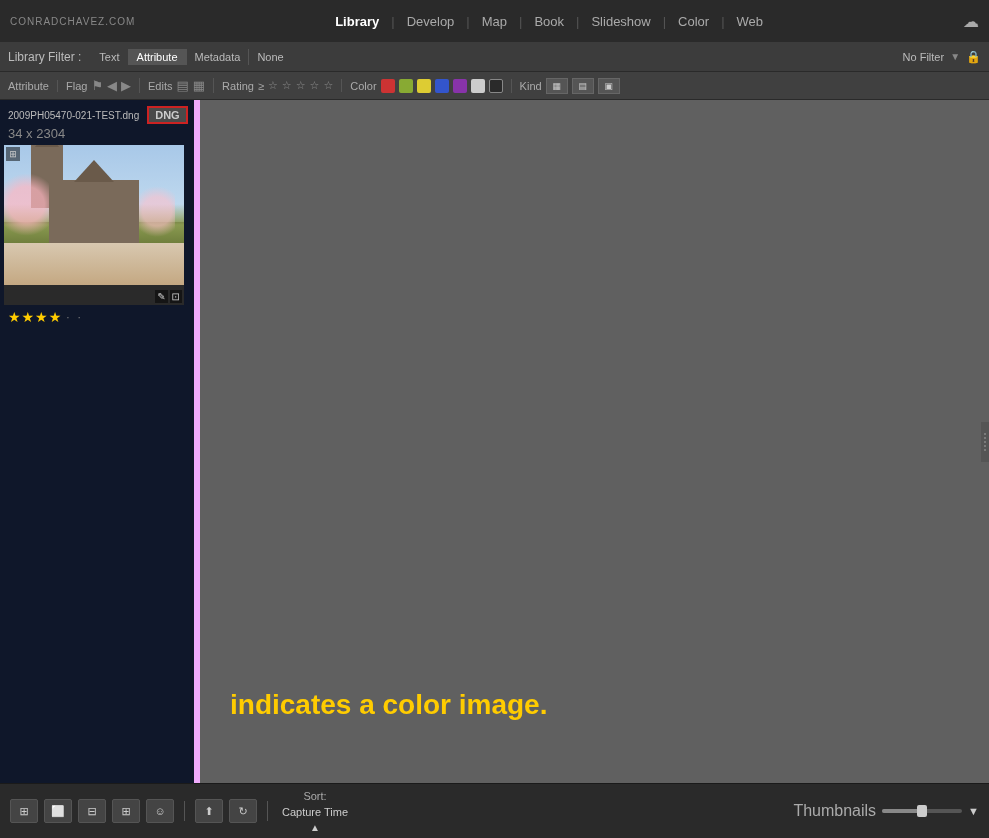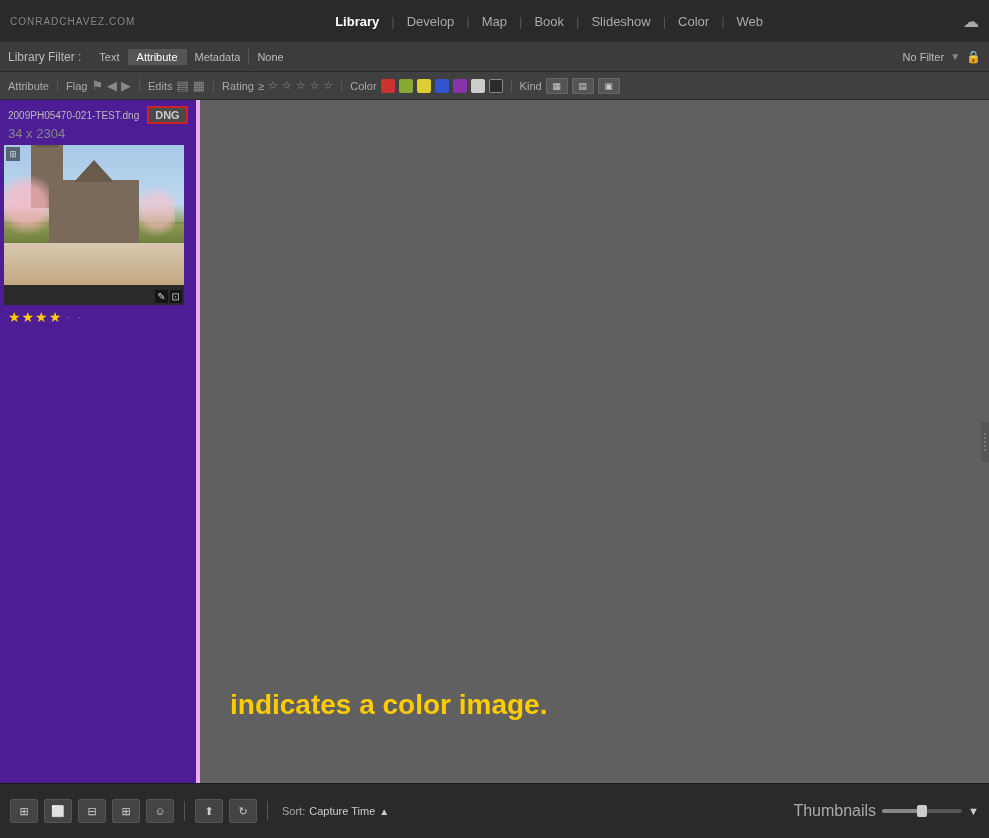--- a/index.html
+++ b/index.html
@@ -155,23 +155,23 @@
       position: relative;
       height: calc(838px - 42px - 30px - 28px - 55px);
       background: #606060;
       display: flex;
     }
 
     
     #thumbnail-area {
       width: 200px;
       min-width: 200px;
-      background: #4c1d95;
+      background: #0f172a;
       padding: 4px;
-      border-right: 4px solid #f0abfc;
+      border-right: 6px solid #f0abfc;
       overflow-y: auto;
     }
 
     #file-label {
       color: #bbb;
       font-size: 10px;
       padding: 2px 4px;
       white-space: nowrap;
       overflow: hidden;
     }
@@ -317,20 +317,21 @@
       height: 20px;
       background: #555;
       margin: 0 4px;
     }
 
     #sort-section {
       display: flex;
       align-items: center;
       gap: 4px;
       margin-left: 4px;
+      flex-direction: column;
     }
     #sort-label {
       color: #aaa;
       font-size: 11px;
     }
     #sort-value {
       color: #ccc;
       font-size: 11px;
     }
     #sort-arrow {

